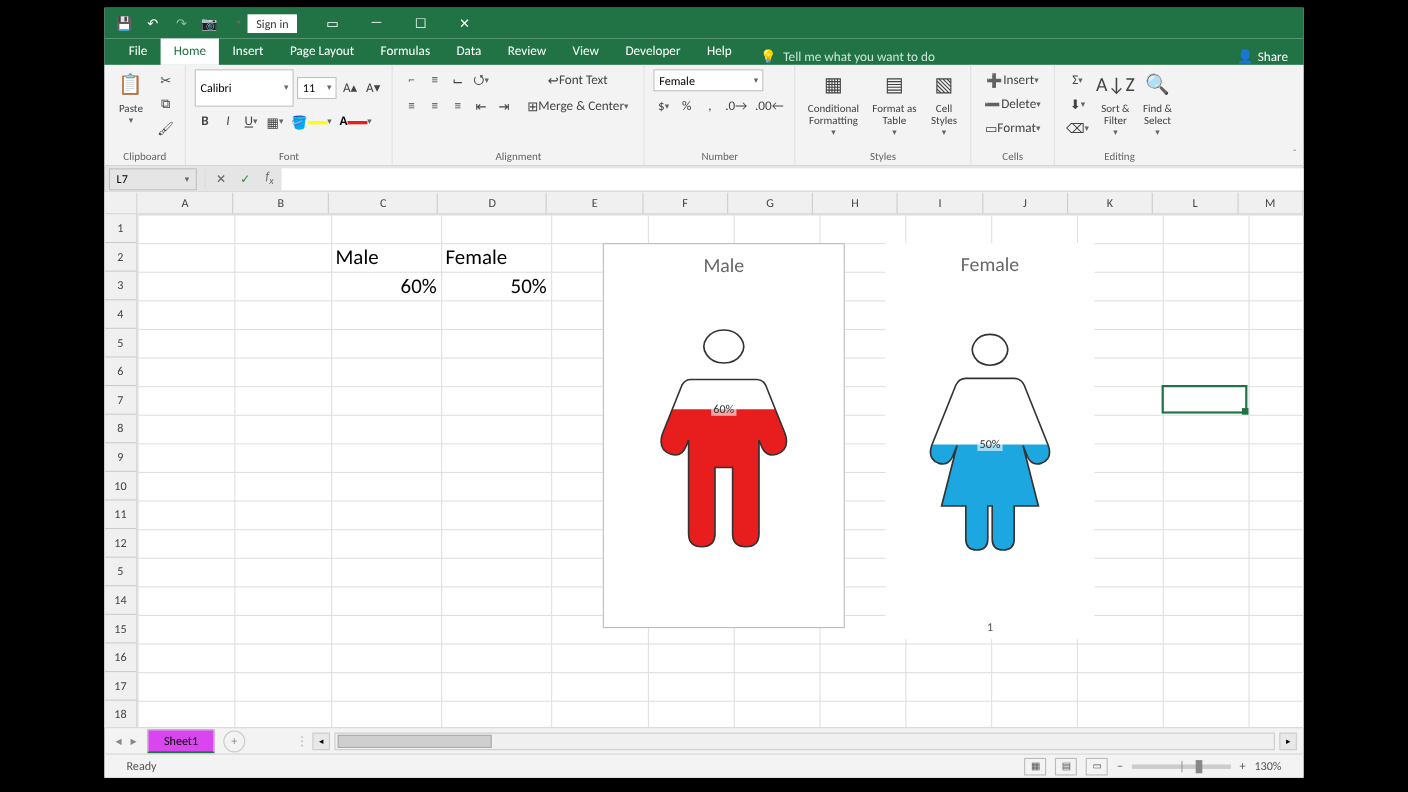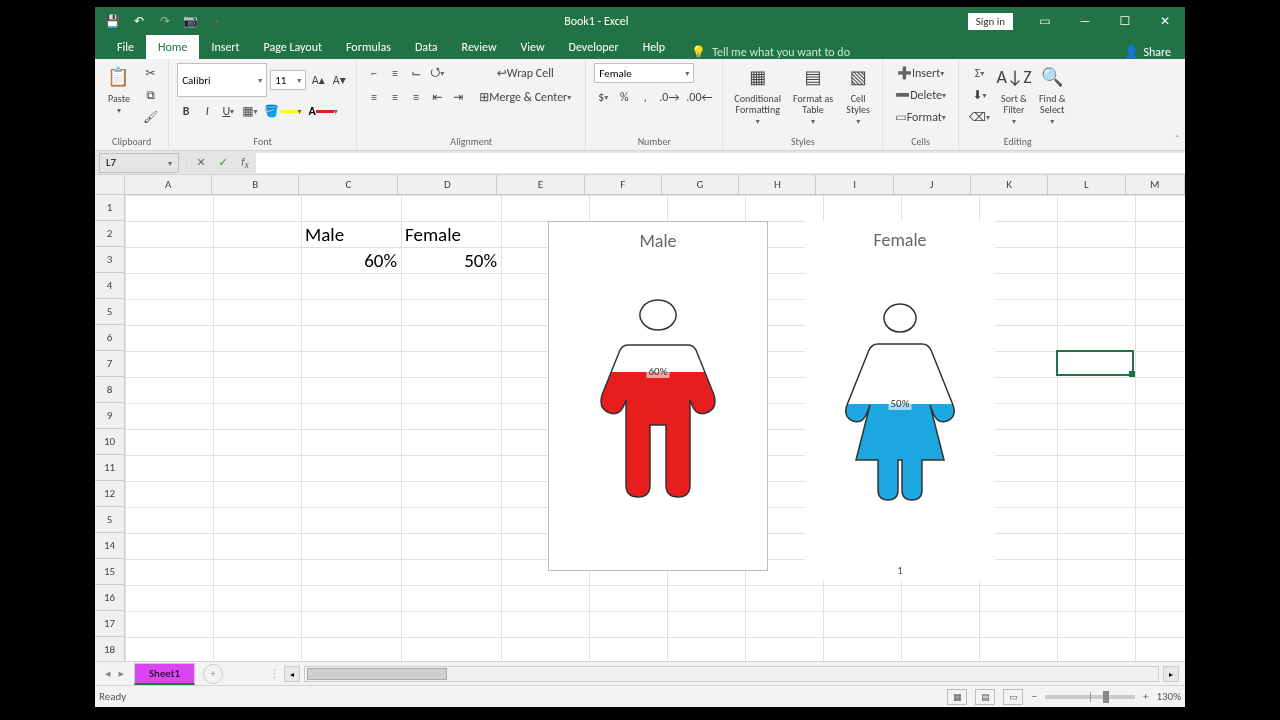--- a/index.html
+++ b/index.html
@@ -80,41 +80,40 @@
 .navset{display:flex;gap:8px;padding:0 10px;color:#888;}
 .navset span{cursor:pointer;}
 .sheettab { padding:3px 14px; background:#d946ef; border:1px solid #ccc; border-bottom:2px solid #217346; cursor:pointer; }
 .newsheet{width:20px;height:20px;border:1px solid #ccc;border-radius:10px;display:flex;align-items:center;justify-content:center;margin-left:8px;cursor:pointer;color:#888;}
 .hscroll{flex:1;display:flex;align-items:center;padding:0 6px;gap:4px;margin-left:40px;}
 .scrollbtn{width:16px;height:16px;background:#e8e8e8;border:1px solid #ccc;display:flex;align-items:center;justify-content:center;font-size:8px;cursor:pointer;}
 .scrolltrack{flex:1;height:16px;background:#f0f0f0;border:1px solid #ccc;position:relative;}
 .scrollthumb{position:absolute;left:2px;top:1px;height:12px;width:140px;background:#cfcfcf;border:1px solid #aaa;}
 
 
-.statusbar { height:22px; background:#f3f3f3; border-top:1px solid #d4d4d4; display:flex; align-items:center; font-size:11px; color:#555; padding:0 4px;justify-content:center;}
+.statusbar { height:22px; background:#f3f3f3; border-top:1px solid #d4d4d4; display:flex; align-items:center; font-size:11px; color:#555; padding:0 20px;justify-content:center;}
 .statusbar .right{margin-left:auto;display:flex;align-items:center;gap:8px;}
 .viewbtn{width:20px;height:16px;border:1px solid #bbb;display:flex;align-items:center;justify-content:center;cursor:pointer;font-size:9px;}
 .zoomslider{width:90px;height:4px;background:#ccc;position:relative;}
 .zoomslider .thumb{position:absolute;top:-4px;left:65%;width:6px;height:12px;background:#888;}
 .zoomslider .midtick{position:absolute;left:50%;top:-3px;width:1px;height:10px;background:#999;}
 </style>
 </head>
 <body>
 
 <div class="app">
 
   <div class="titlebar">
     <div class="qat">
       <span class="ic">💾</span>
       <span class="ic">↶</span>
       <span class="ic" style="opacity:.5">↷</span>
       <span class="ic">📷</span>
       <span class="ic dd">▾</span>
     </div>
-    <div class="title-center">Book1 - Excel</div>
     <div class="win-btns">
       <span class="signin">Sign in</span>
       <span class="winbtn">▭</span>
       <span class="winbtn">—</span>
       <span class="winbtn">☐</span>
       <span class="winbtn">✕</span>
     </div>
   </div>
 
   <div class="tabstrip">
@@ -206,21 +205,21 @@
           </div>
           <div class="row">
             <span class="smbtn">≡</span>
             <span class="smbtn">≡</span>
             <span class="smbtn">≡</span>
             <span class="smbtn">⇤</span>
             <span class="smbtn">⇥</span>
           </div>
         </div>
         <div class="col" style="gap:4px">
-          <span class="smbtn" style="width:auto;padding:0 6px">↩ <span>Wrap Cell</span></span>
+          <span class="smbtn" style="width:auto;padding:0 6px">↩ <span>Font Text</span></span>
           <span class="smbtn" style="width:auto;padding:0 6px">⊞ <span>Merge &amp; Center</span> <span class="dd">▾</span></span>
         </div>
       </div>
       <div class="group-label">Alignment</div>
     </div>
 
     <div class="group">
       <div class="group-body">
         <div class="col" style="gap:4px">
           <div class="numbox">

